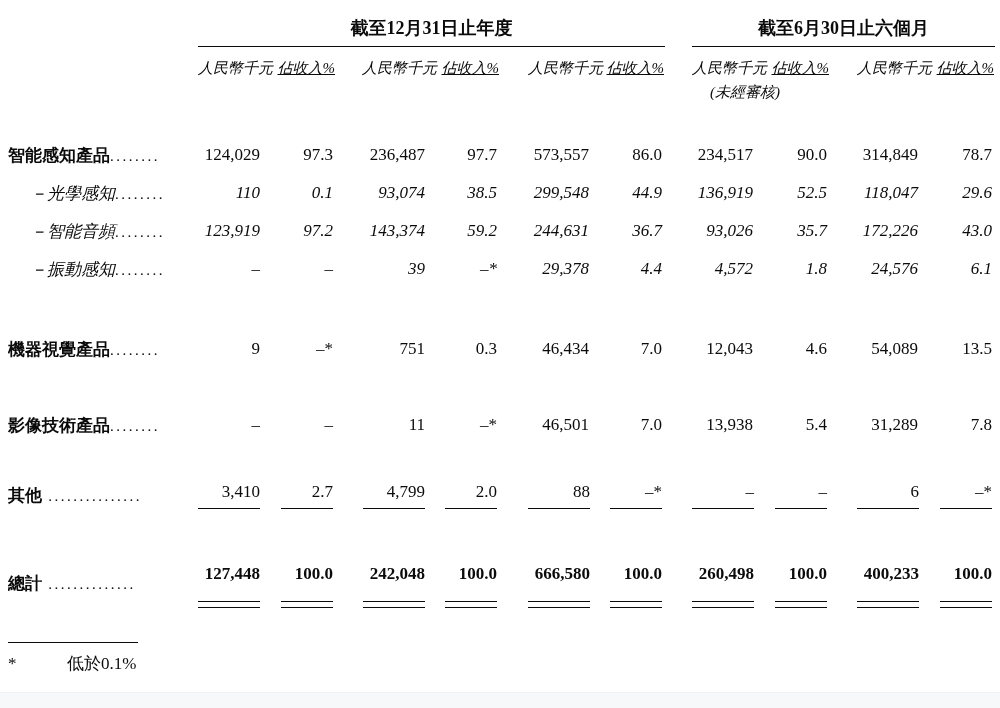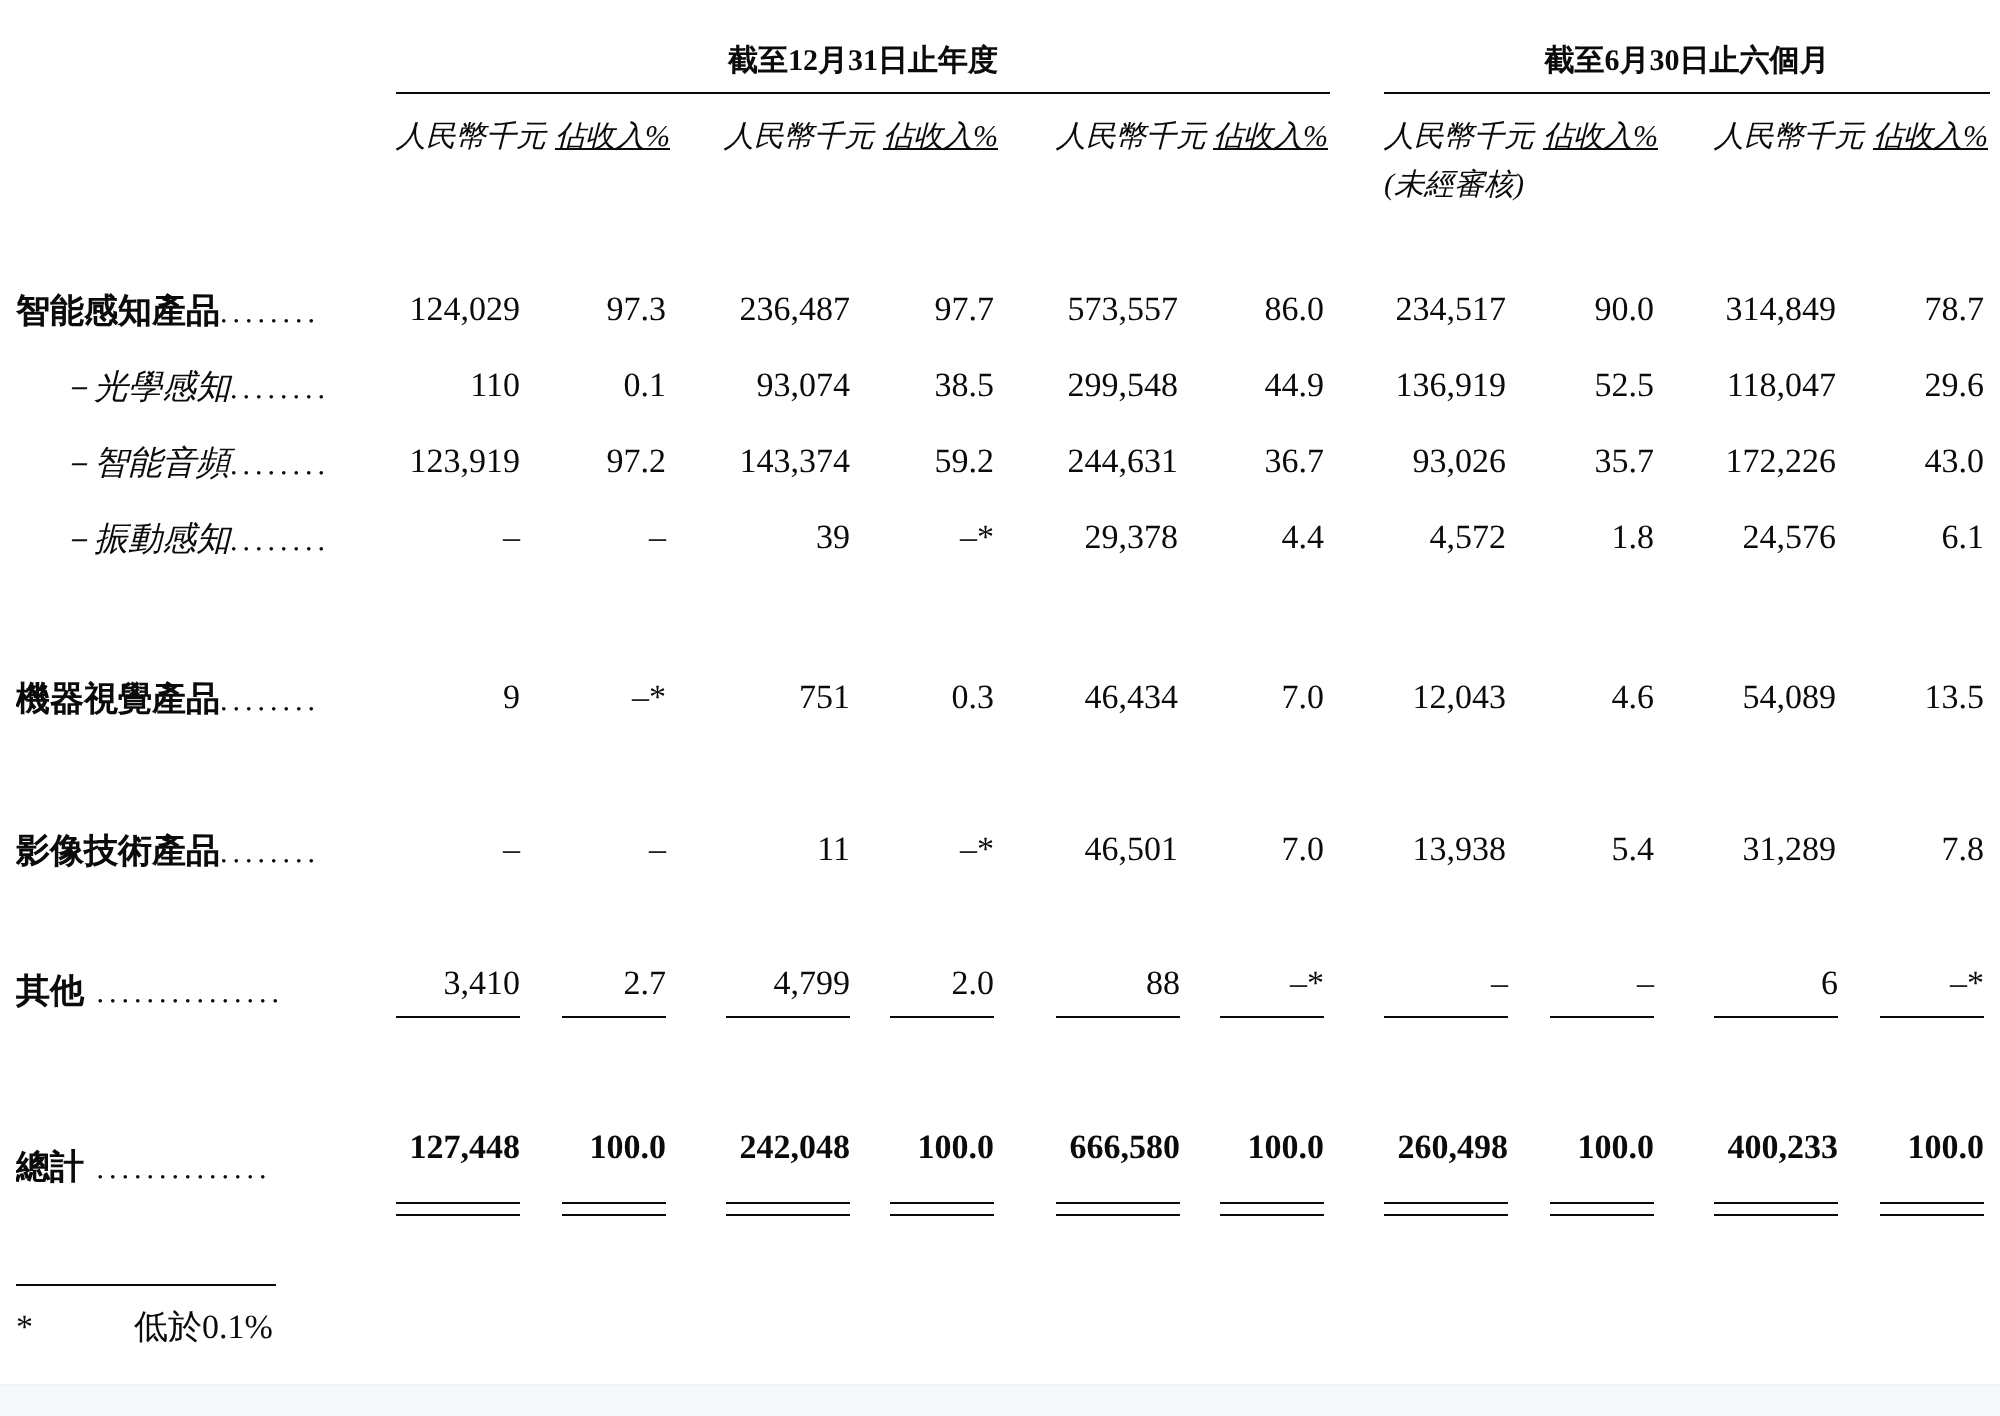--- a/index.html
+++ b/index.html
@@ -17,21 +17,21 @@
     border-collapse: collapse;
     table-layout: fixed;
     width: 987px;
   }
   td { vertical-align: bottom; padding: 0; }
 
   
   tr.h-super td.h-cell,
   tr.h-year td.h-cell {
     font-weight: bold;
-    font-size: 15px;
+    font-size: 18px;
     text-align: center;
     border-bottom: 1.5px solid #0b0b0b;
     padding-bottom: 6px;
     white-space: nowrap;
   }
   tr.h-super td { height: 32px; }
   tr.h-year  td { height: 33px; }
   tr.h-units td { height: 31px; }
   tr.h-note  td { height: 24px; }
 
@@ -40,32 +40,32 @@
     justify-content: space-between;
     align-items: flex-end;
     padding-top: 9px;
   }
   .unit-h, .pct-h, .note-cell {
     font-style: italic;
     font-size: 15px;
     white-space: nowrap;
   }
   .pct-h { padding-right: 1px; text-decoration: underline; }
-  .note-cell { text-align: left; padding-right: 50px; }
+  .note-cell { text-align: right; padding-right: 50px; }
 
   
   tbody tr.data-row td { height: 38px; vertical-align: middle; }
   td.lbl { font-size: 17px; white-space: nowrap; overflow: hidden; }
   td.num { text-align: right; font-size: 17px; white-space: nowrap; }
   td.num.pct { padding-right: 3px; }
   .val { display: inline-block; text-align: right; }
 
   tr.r-main .row-label { font-weight: bold; }
   tr.r-sub  .row-label { font-style: italic; padding-left: 22px; }
-  tr.r-sub  .val { }
+  tr.r-sub  .val { font-style: italic; }
   tr.r-total .row-label, tr.r-total .val { font-weight: bold; }
   .leader { font-size: 15px; letter-spacing: 2.5px; }
 
   
   tr.u-single td.num .val {
     border-bottom: 1.5px solid #0b0b0b;
     padding-bottom: 6px;
   }
   tr.u-single td.num.rmb .val { min-width: 62px; }
   tr.u-single td.num.pct .val { min-width: 52px; }

